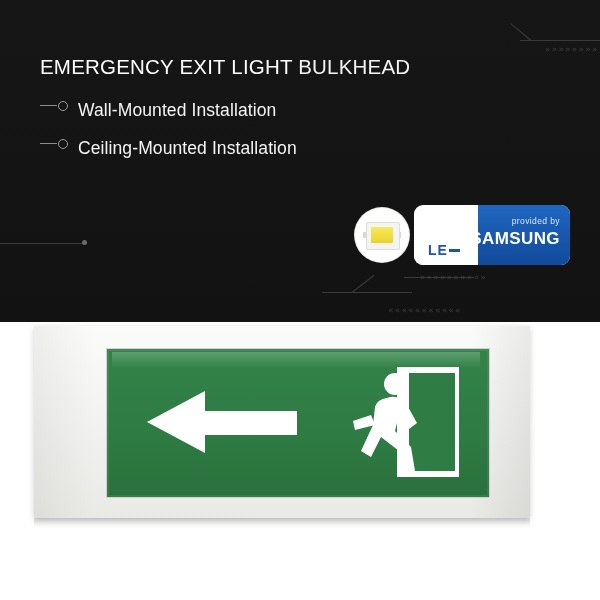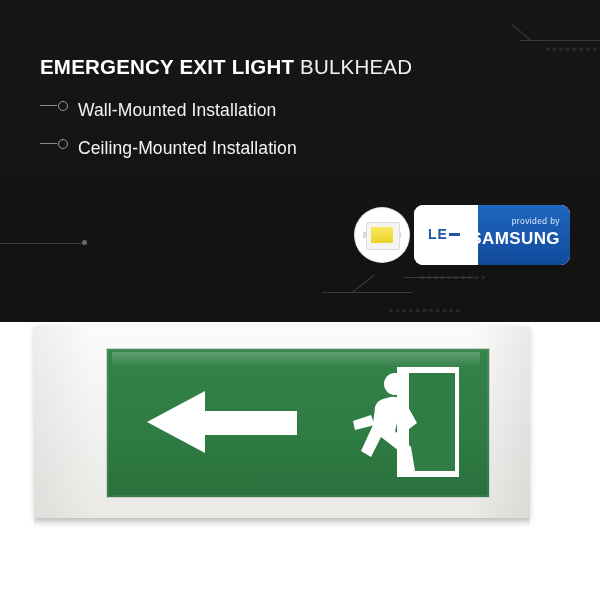--- a/index.html
+++ b/index.html
@@ -31,21 +31,21 @@
   .headline {
     position: absolute;
     left: 40px;
     top: 55px;
     font-size: 20.5px;
     letter-spacing: 0.2px;
     color: #ffffff;
     white-space: nowrap;
   }
   .headline .bold {
-    font-weight: bold;
+    font-weight: normal;
   }
   .headline .light {
     font-weight: normal;
     color: #f2f2f2;
     margin-top: 36px;
   }
 
   .feature-list {
     position: absolute;
     left: 40px;
@@ -157,20 +157,21 @@
     border-radius: 9px;
     overflow: hidden;
     background: #ffffff;
     display: flex;
   }
   .badge .left {
     width: 64px;
     height: 100%;
     background: #ffffff;
     position: relative;
+    margin-top: 16px;
   }
   .badge .led-mark {
     position: absolute;
     left: 14px;
     top: 21px;
     color: #1f56a6;
     font-size: 14px;
     font-weight: bold;
     letter-spacing: 1px;
   }

